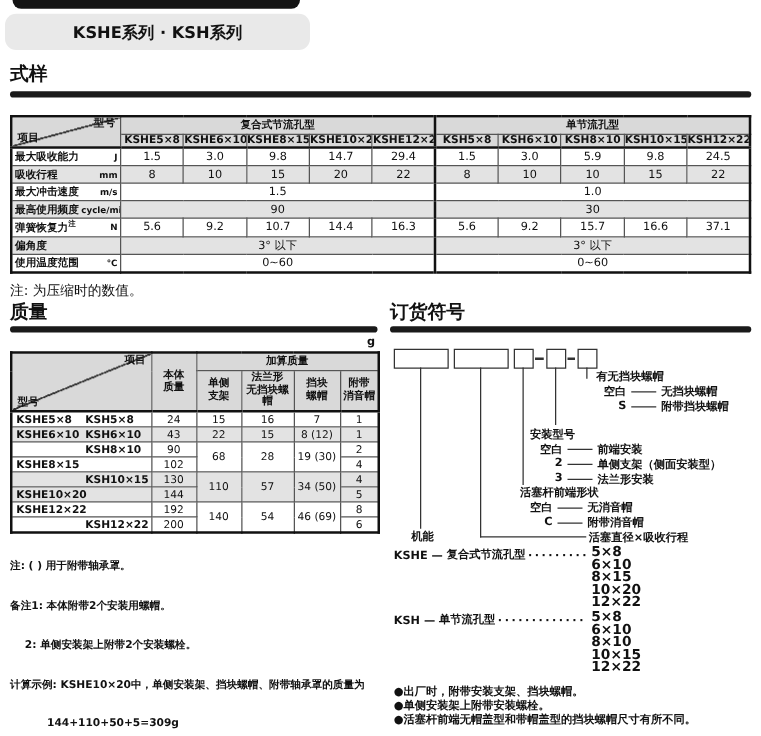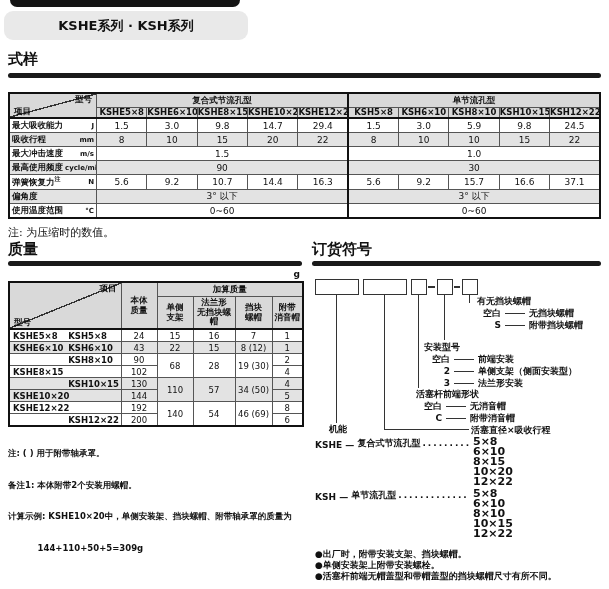--- a/index.html
+++ b/index.html
@@ -313,20 +313,21 @@
             </div>
           </td>
           <td>200</td>
           <td>6</td>
         </tr>
       </tbody>
     </table>
   <div class="mnotes">
     <div>注: ( ) 用于附带轴承罩。</div>
     <div>备注1: 本体附带2个安装用螺帽。</div>
+    <div>    2: 单侧安装架上附带2个安装螺栓。</div>
     <div>计算示例: KSHE10×20中，单侧安装架、挡块螺帽、附带轴承罩的质量为</div>
     <div>          144+110+50+5=309g</div>
   </div>
 
   <div class="h1" style="left:312px;top:240px">订货符号</div>
   <div class="bar" style="left:312px;top:261px;width:289px"></div>
 
   <div class="obox" style="left:315px;width:42px"></div>
   <div class="obox" style="left:363px;width:42px"></div>
   <div class="obox" style="left:411px;width:14px"></div>

